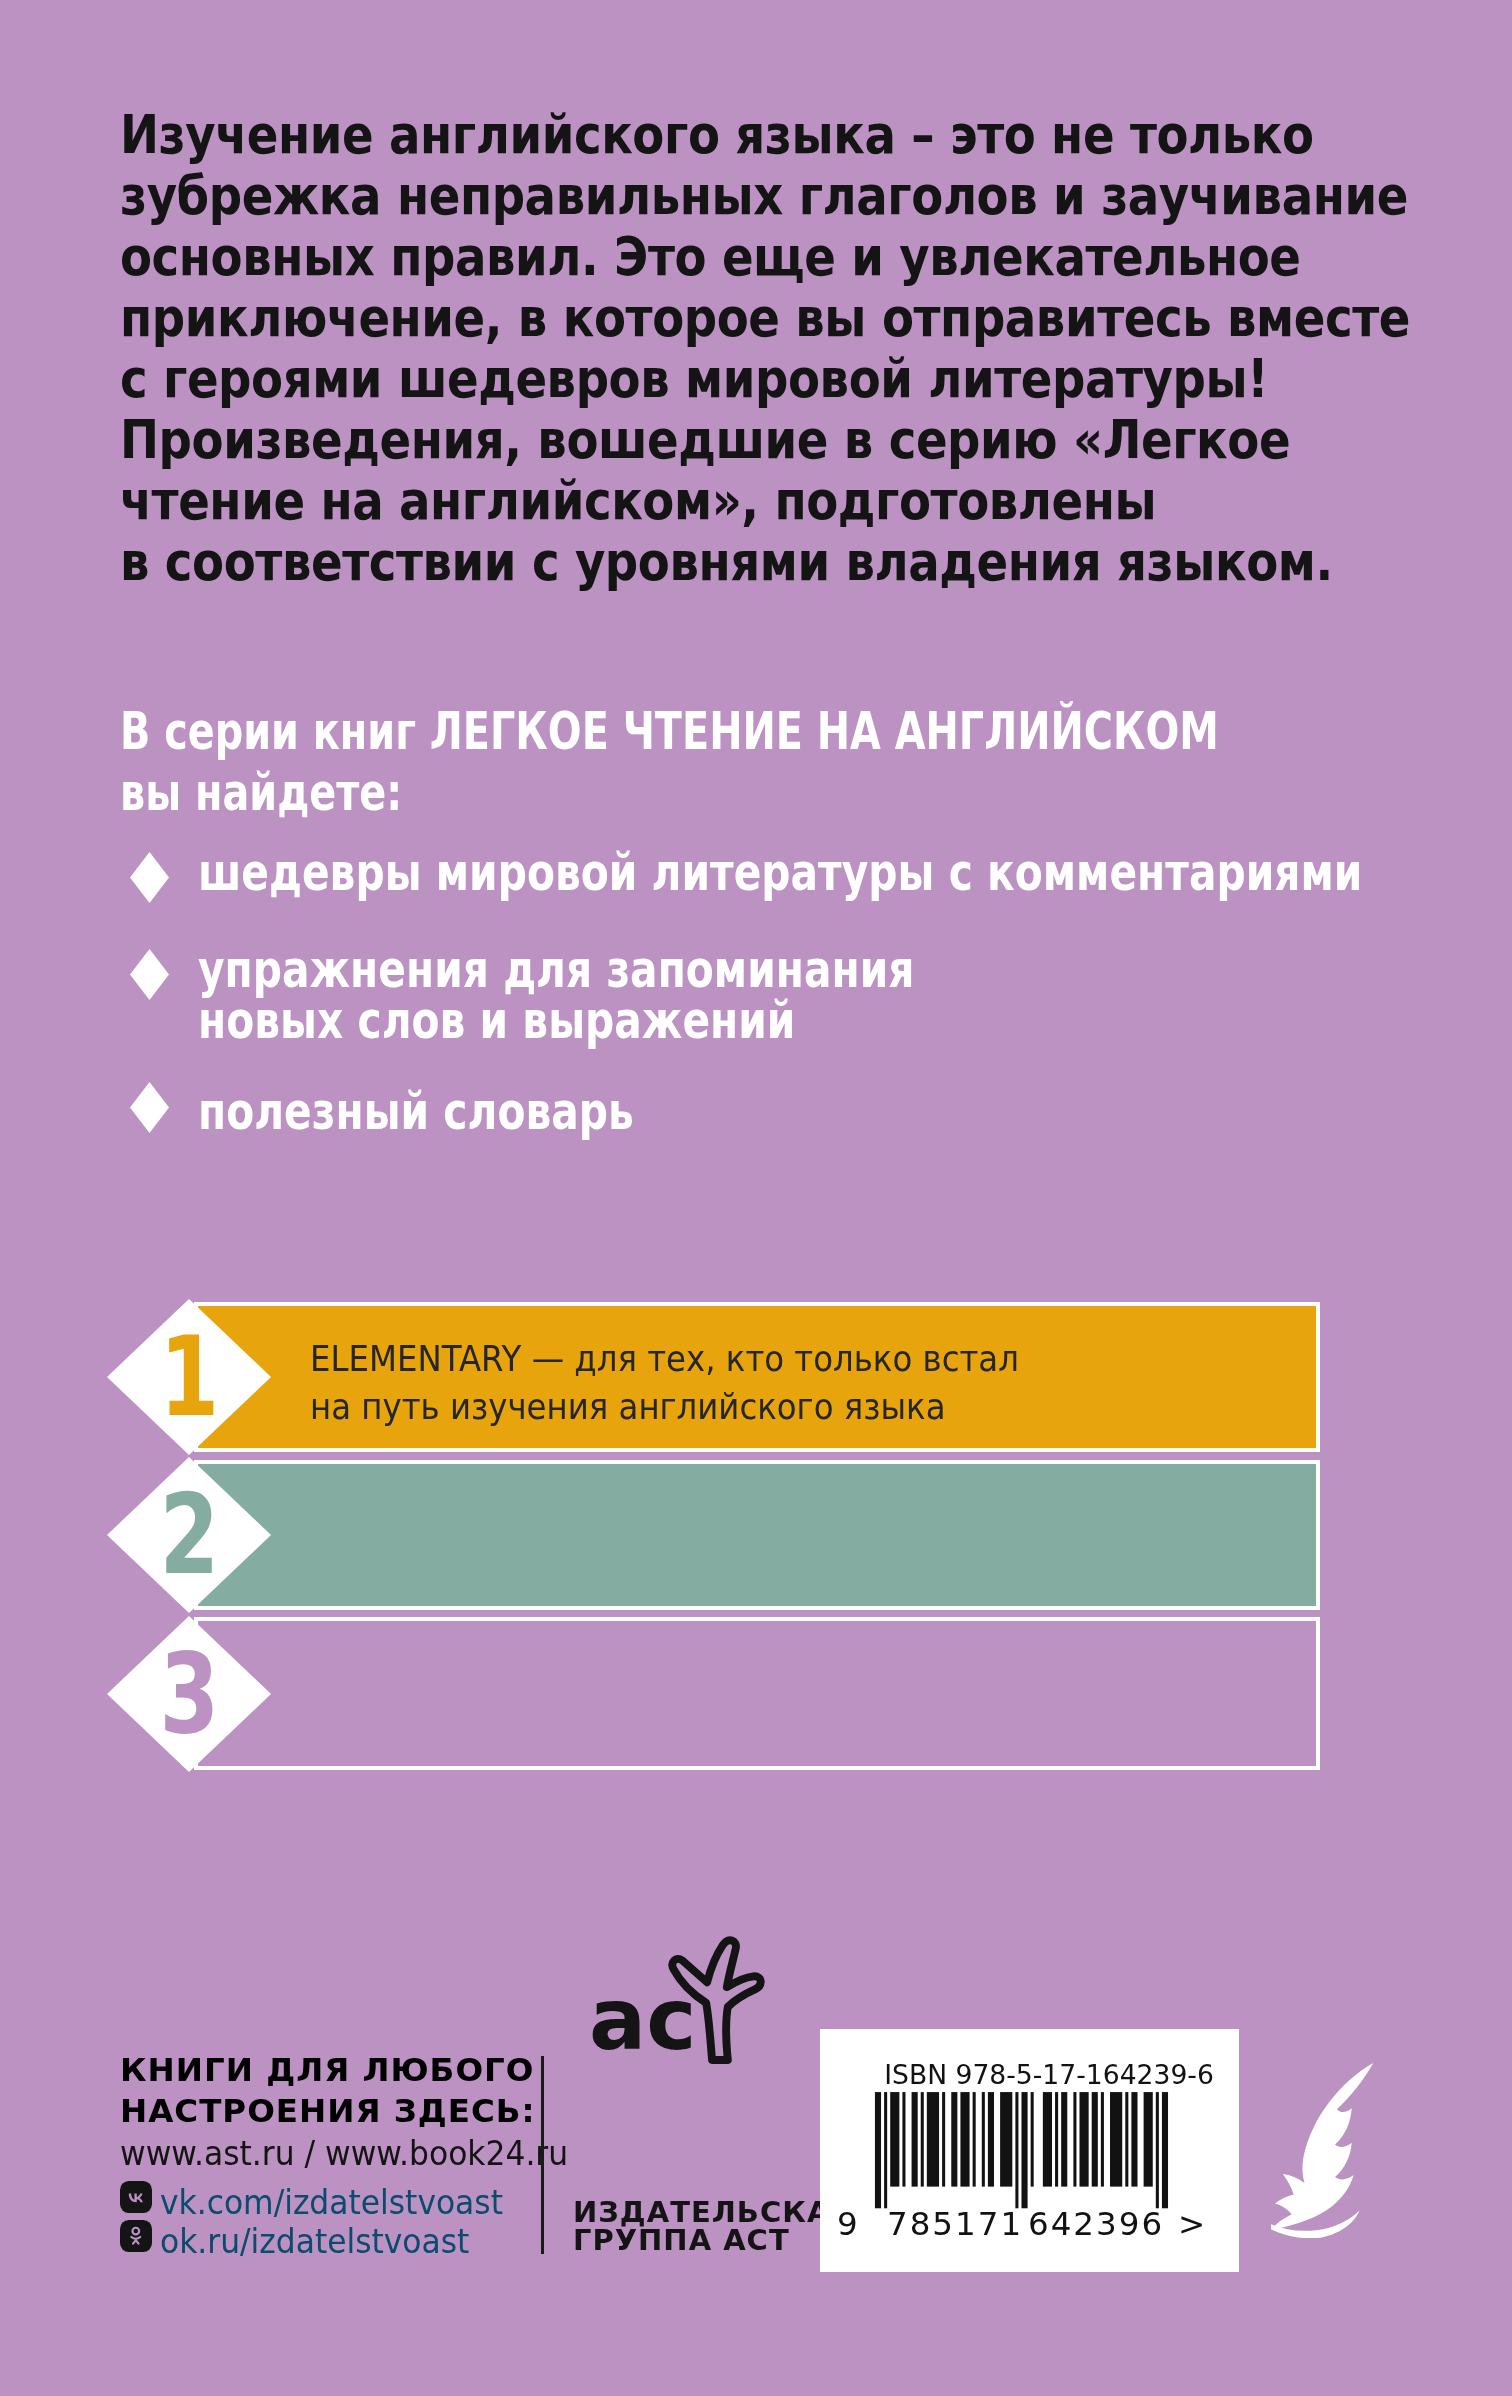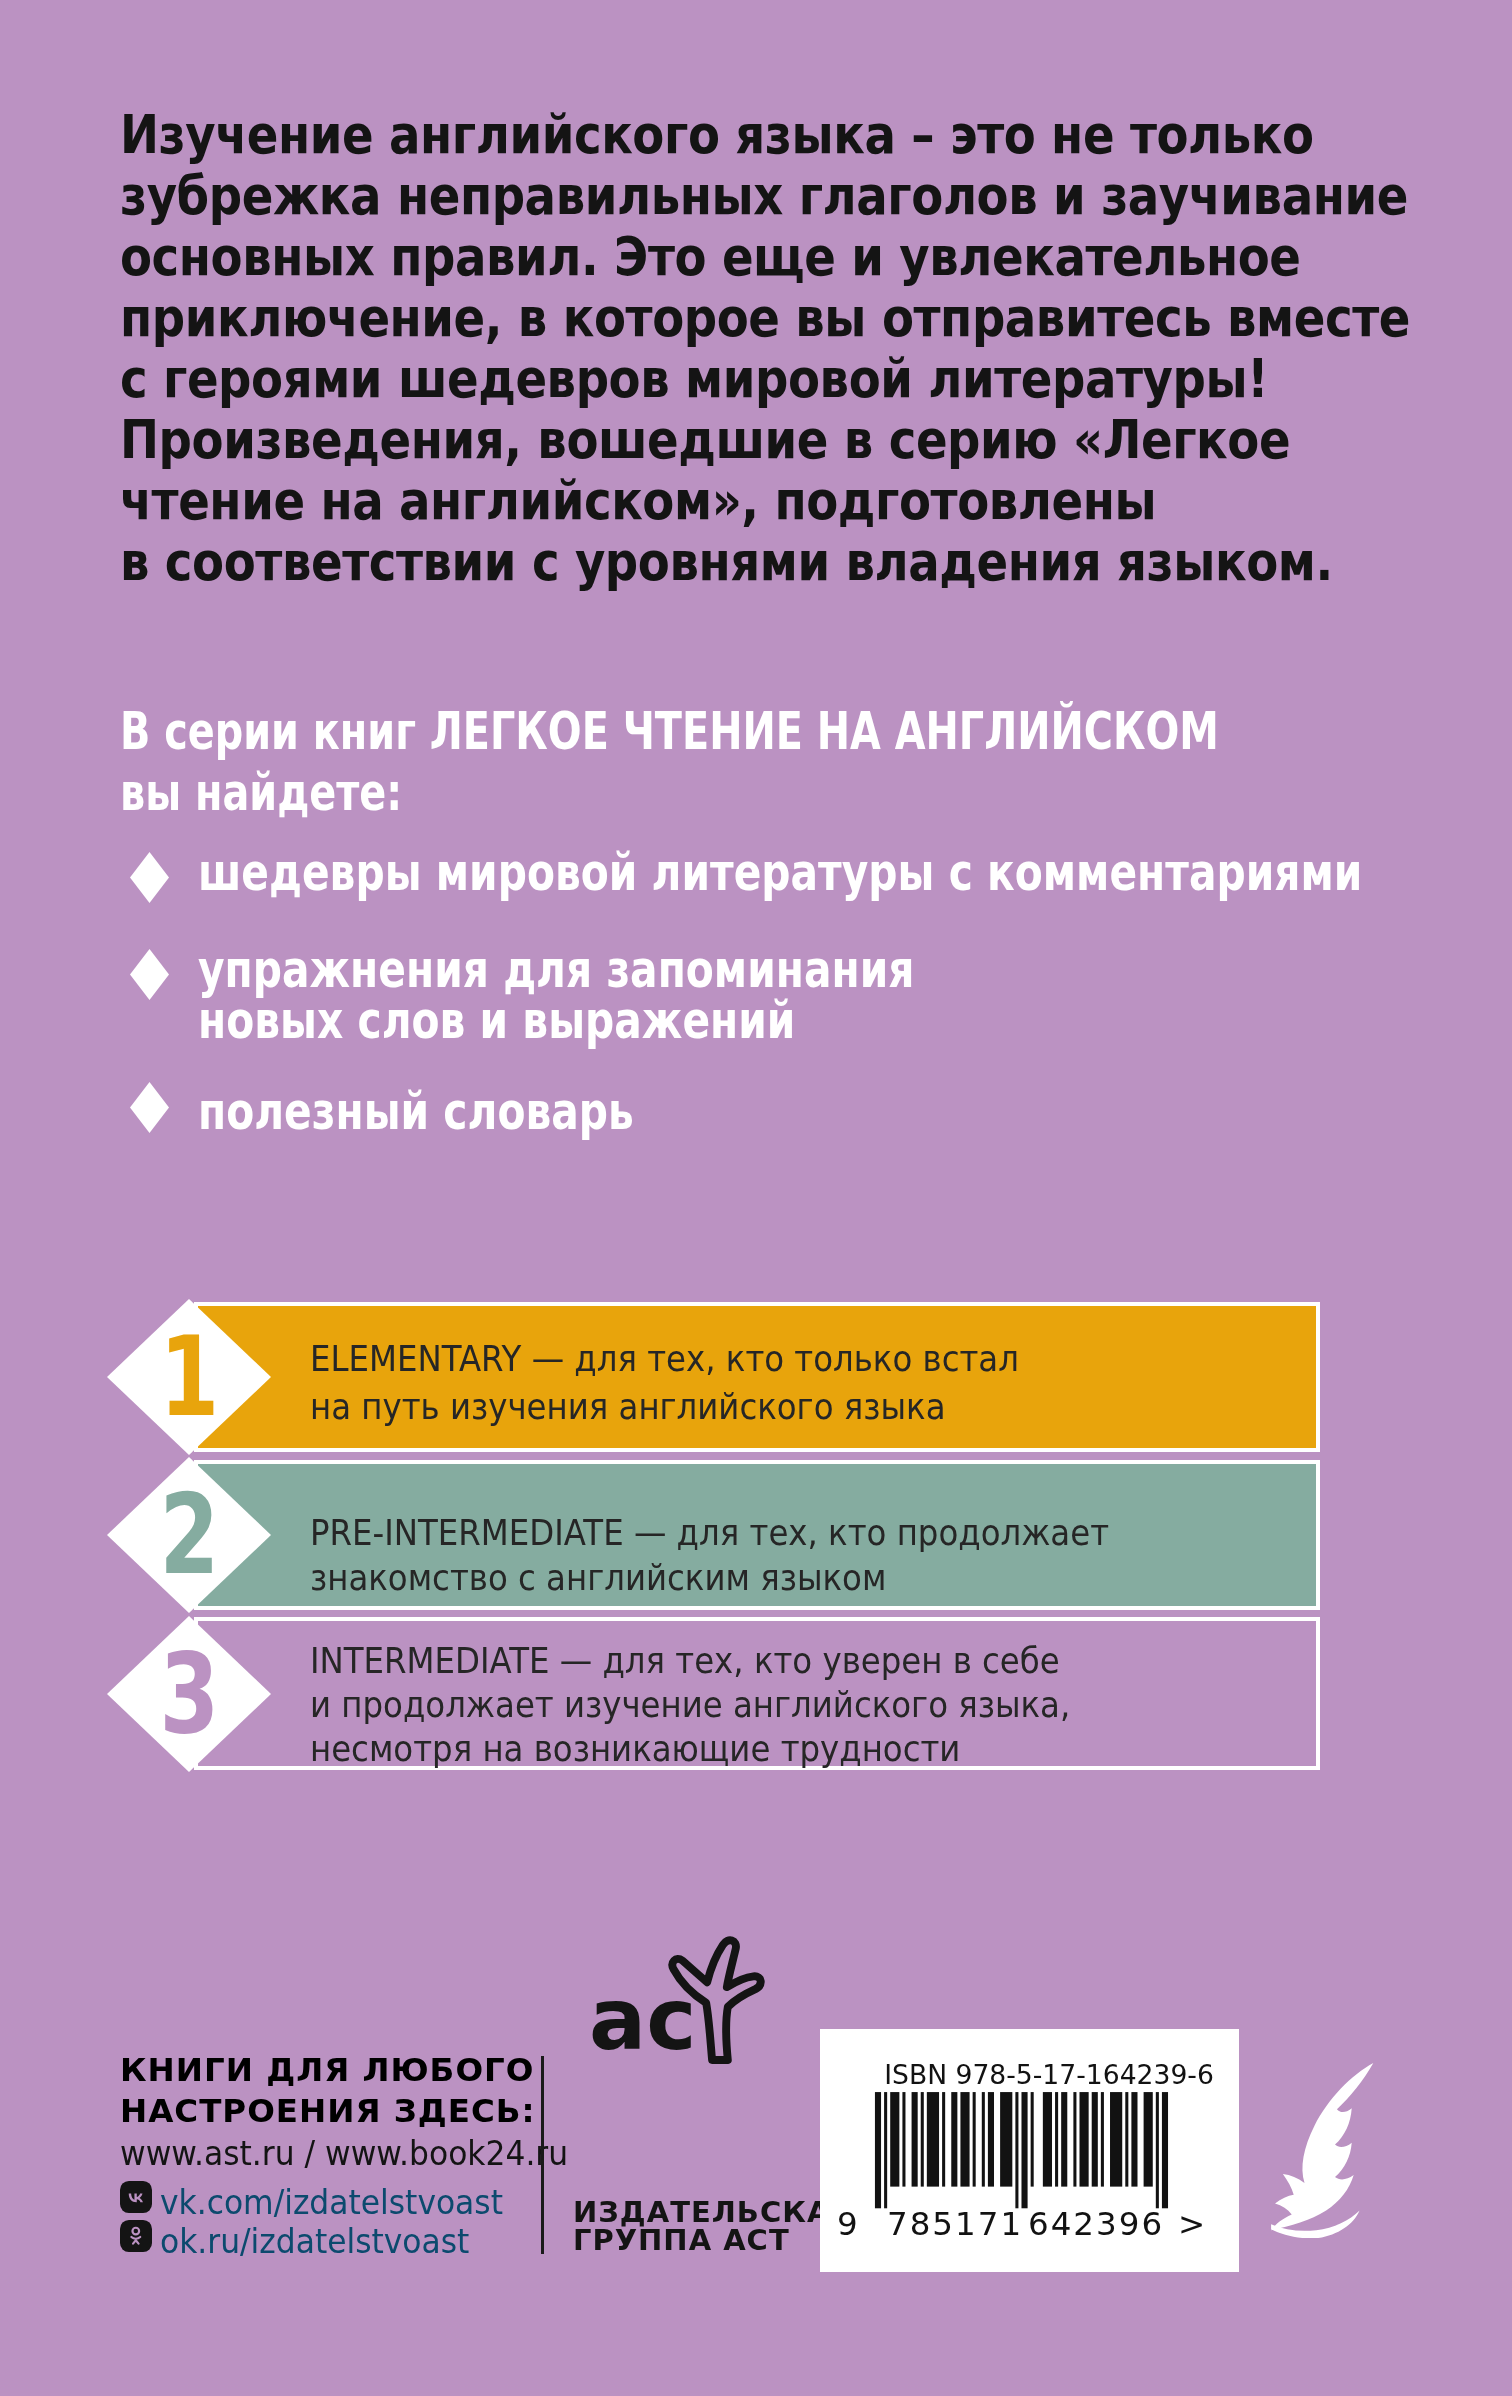--- a/index.html
+++ b/index.html
@@ -98,29 +98,20 @@
   <div class="abs band-diamond" style="top:1457px;">
     <span class="band-num" style="color: rgb(133, 172, 160);">2</span>
   </div>
   <div class="abs band-diamond" style="top:1616px;">
     <span class="band-num" style="color: rgb(187, 146, 194);">3</span>
   </div>
 
   <div class="abs band-text" style="top:1335px;line-height:48px;">
     <span>ELEMENTARY — для тех, кто только встал</span>
     <span>на путь изучения английского языка</span>
-  </div>
-  <div class="abs band-text" style="top:1510px;line-height:45px;">
-    <span>PRE-INTERMEDIATE — для тех, кто продолжает</span>
-    <span>знакомство с английским языком</span>
-  </div>
-  <div class="abs band-text" style="top:1639px;line-height:44px;">
-    <span>INTERMEDIATE — для тех, кто уверен в себе</span>
-    <span>и продолжает изучение английского языка,</span>
-    <span>несмотря на возникающие трудности</span>
   </div>
 
   <div class="abs promo" style="top:2051px;">КНИГИ ДЛЯ ЛЮБОГО</div>
   <div class="abs promo" style="top:2092px;">НАСТРОЕНИЯ ЗДЕСЬ:</div>
   <div class="abs urls" style="top:2134px;">
     <span class="sx sx95">www.ast.ru / www.book24.ru</span>
   </div>
 
   <div class="abs social-icon" style="top:2181px;">
     <svg width="23.6" height="23.6" viewBox="0 0 24 24">

